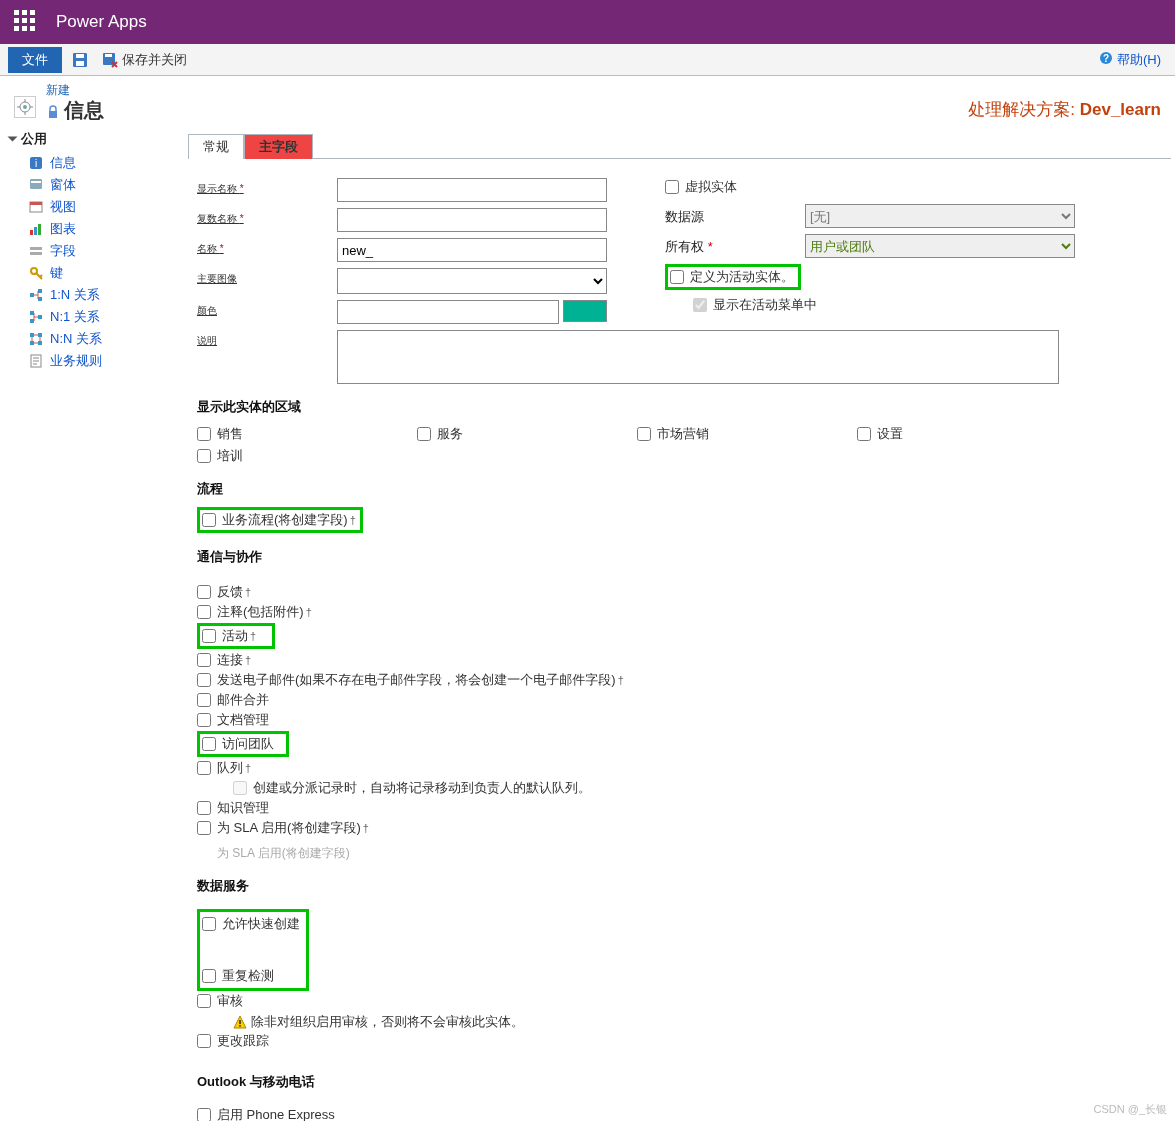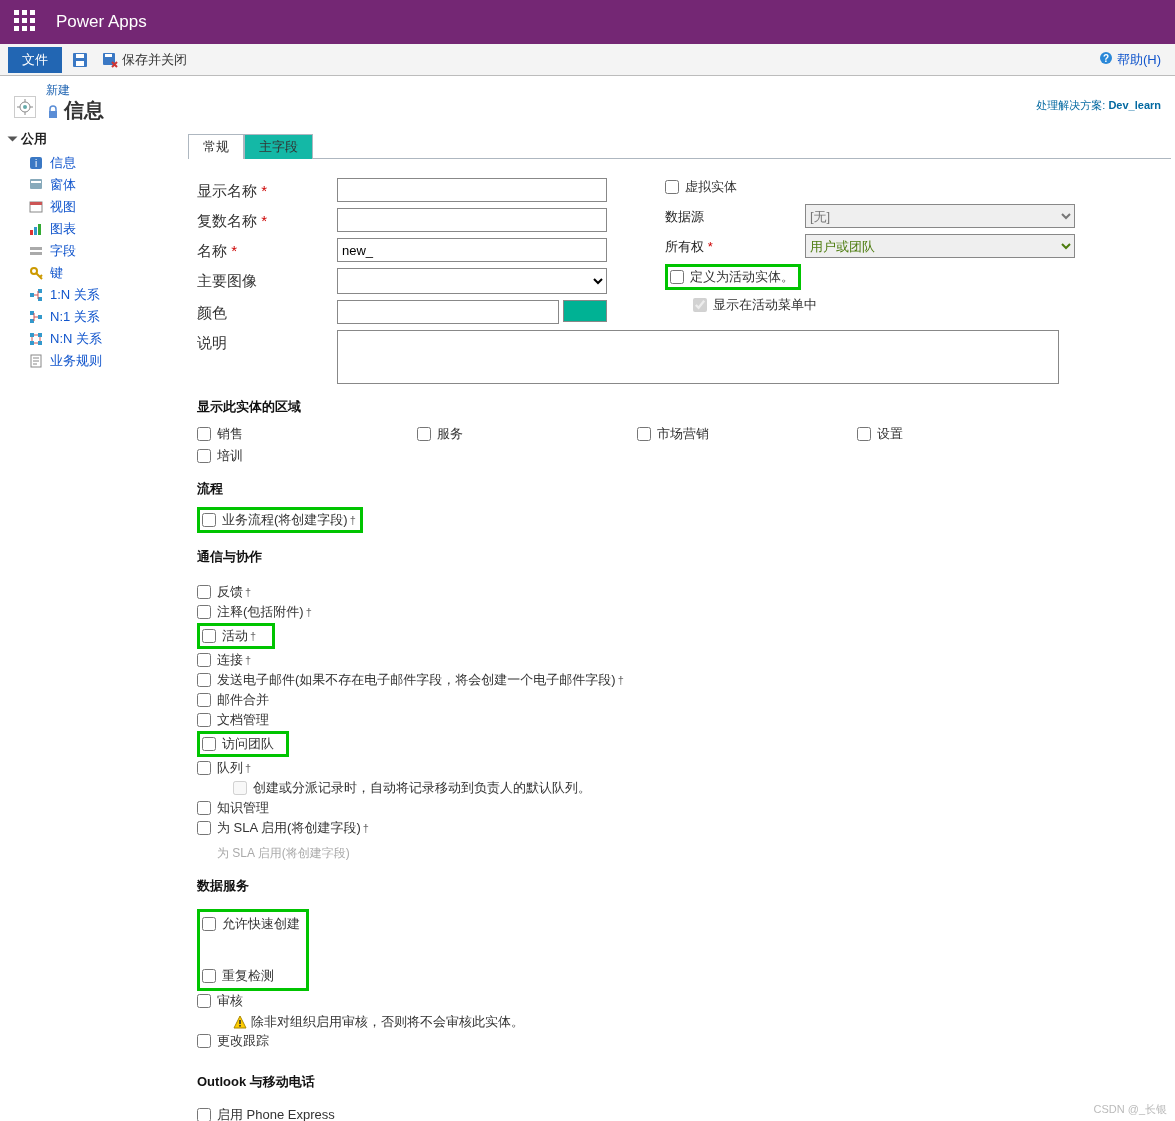--- a/index.html
+++ b/index.html
@@ -13,39 +13,39 @@
   .toolbar .tb-item { margin-left: 10px; display:flex; align-items:center; cursor:pointer;}
   .tb-icon { width:16px; height:16px; display:inline-block; margin-right:4px; }
   .toolbar-spacer { flex:1;}
   .help-link { color:#1155cc; cursor:pointer; margin-right:6px;}
   .hdr { display:flex; justify-content:space-between; padding: 6px 14px 2px 14px;}
   .hdr-l { display:flex; gap:10px; align-items:flex-start;}
   .hdr-ico { width:22px; height:22px; border:1px solid #ccc; display:flex; align-items:center; justify-content:center; font-size:13px; color:#777; margin-top:14px;}
   .hdr-new { font-size:12px; color:#2266b3;}
   .hdr-title { font-size:20px; font-weight:600; margin-top:-2px;}
   .hdr-lock { width:14px; height:14px; display:inline-block; margin-right:4px; vertical-align:middle;}
-  .sol-line { font-size:11px; color:#0369a1; text-align:right; margin-top:16px;}
+  .sol-line { font-size:17px; color:#c2410c; text-align:right; margin-top:16px;}
 
   .body-row { display:flex; padding: 2px 2px 0 4px;}
   .sidebar { width: 176px; padding: 2px 4px 6px 6px; border-right:1px solid transparent;}
   .sb-group { display:flex; align-items:center; font-size:13px; font-weight:600; color:#222; margin-bottom:4px; cursor:pointer;}
   .sb-collapse { display:inline-block; width:0; height:0; border-left:5px solid #555; border-top:5px solid transparent; border-bottom:5px solid transparent; transform: rotate(90deg); margin-right:6px;}
   .sb-item { display:flex; align-items:center; padding:2px 2px 2px 18px; font-size:13px; color:#1155cc; cursor:pointer;}
   .sb-item .sb-ico { width:16px; height:16px; margin-right:6px; flex:0 0 16px; display:flex; align-items:center; justify-content:center;}
 
   .main { flex:1; padding: 0 2px 0 8px;}
   .tabs { display:flex; gap:0;}
-  .tab { border:1px solid #aeb7c0; border-bottom:none; padding:3px 14px; font-size:13px; background:#14b8a6; cursor:pointer; margin-top:6px;}
+  .tab { border:1px solid #aeb7c0; border-bottom:none; padding:3px 14px; font-size:13px; background:#ef4444; cursor:pointer; margin-top:6px;font-weight:bold;}
   .tab.active { background:#fff; font-weight:400;}
   .tab-line { border-bottom:1px solid #aeb7c0; margin-top:-1px; margin-bottom:10px;}
 
   .form-area { border:1px solid transparent; padding: 8px 8px 20px 8px; height: 980px; overflow-y: scroll; position:relative;}
 
   .row { display:flex; align-items:flex-start; margin-bottom:6px;}
-  .lbl { width:140px; font-size:15px; color:#333; padding-top:4px;}
+  .lbl { width:140px; font-size:10px; color:#333; padding-top:4px;text-decoration:underline;}
   .req { color:#c00;}
   input[type=text].fld, select.fld { width:270px; height:24px; border:1px solid #888; padding:2px 4px; font-size:13px; background:#fff;}
   select.fld { width:270px; height:26px;}
   .color-box { width:44px; height:22px; background:#00B294; border:1px solid #888; margin-left:4px;}
   textarea.fld { width: 722px; height:54px; border:1px solid #888; font-size:13px; resize:none;}
 
   .col2 { margin-left:28px;}
   .lbl2 { width:140px; font-size:13px; color:#222; padding-top:4px;}
   .sel2 { width:270px; height:24px; border:1px solid #888; font-size:13px; color:#777;}
   .chk-row { display:flex; align-items:center; margin-bottom:3px;}

